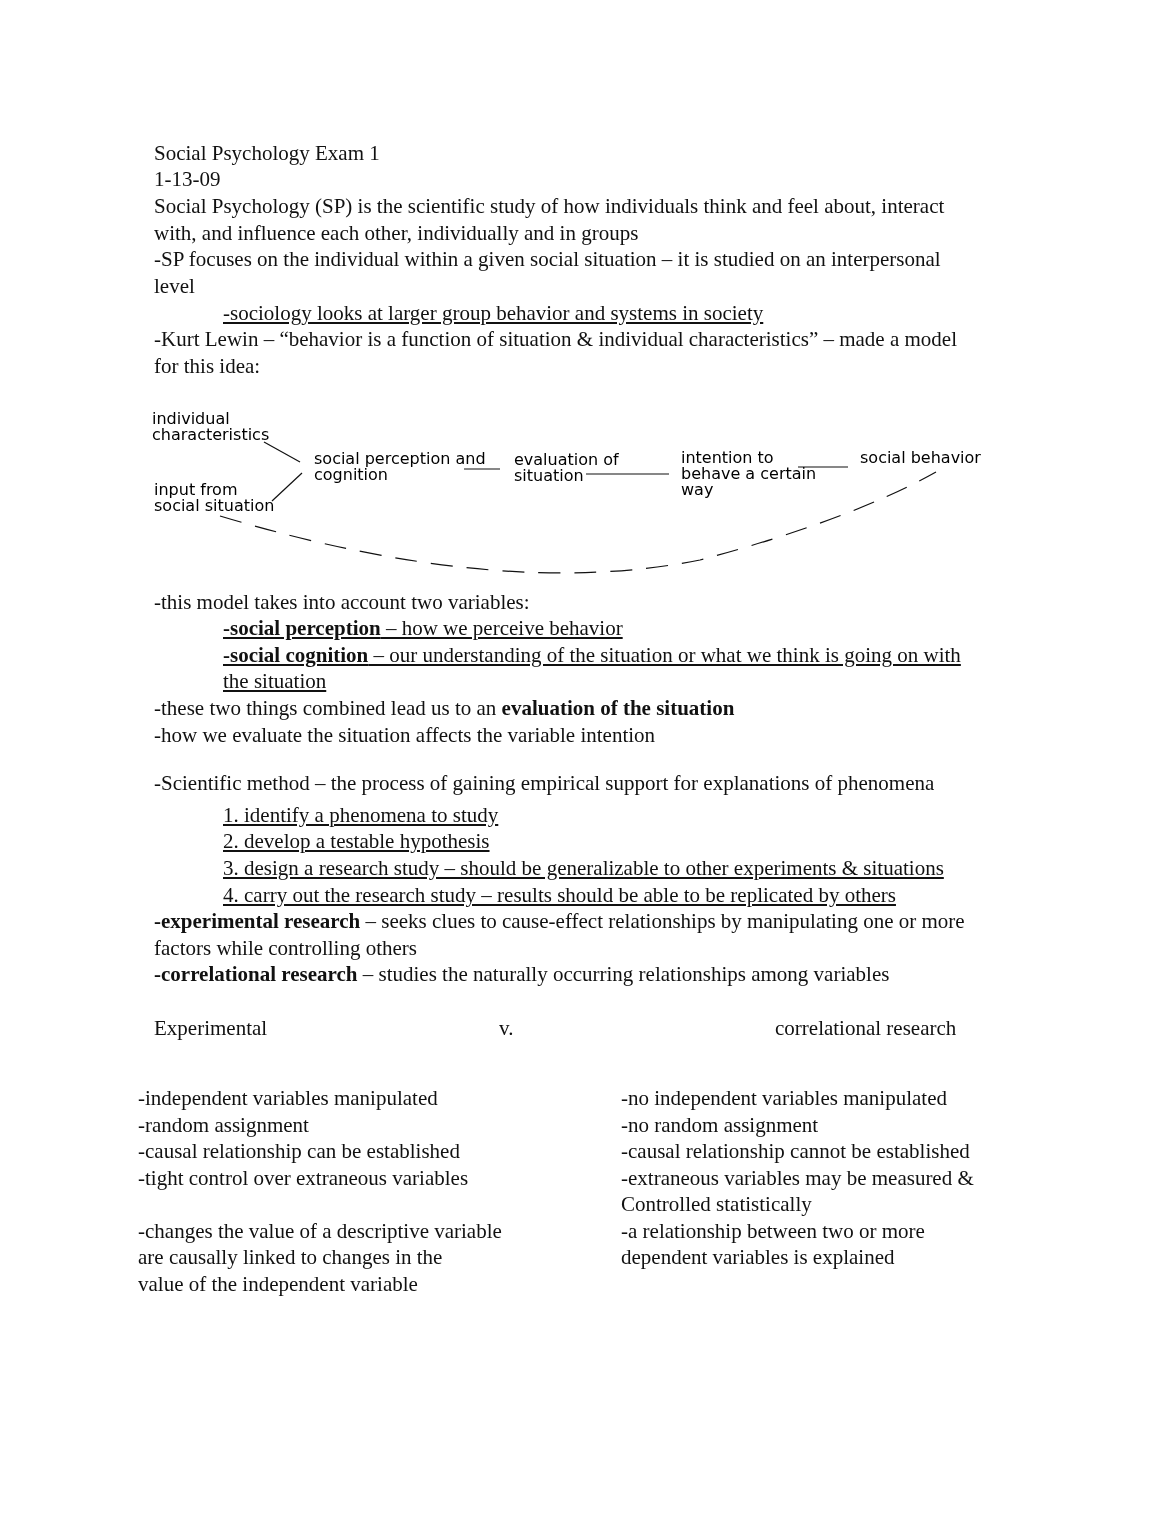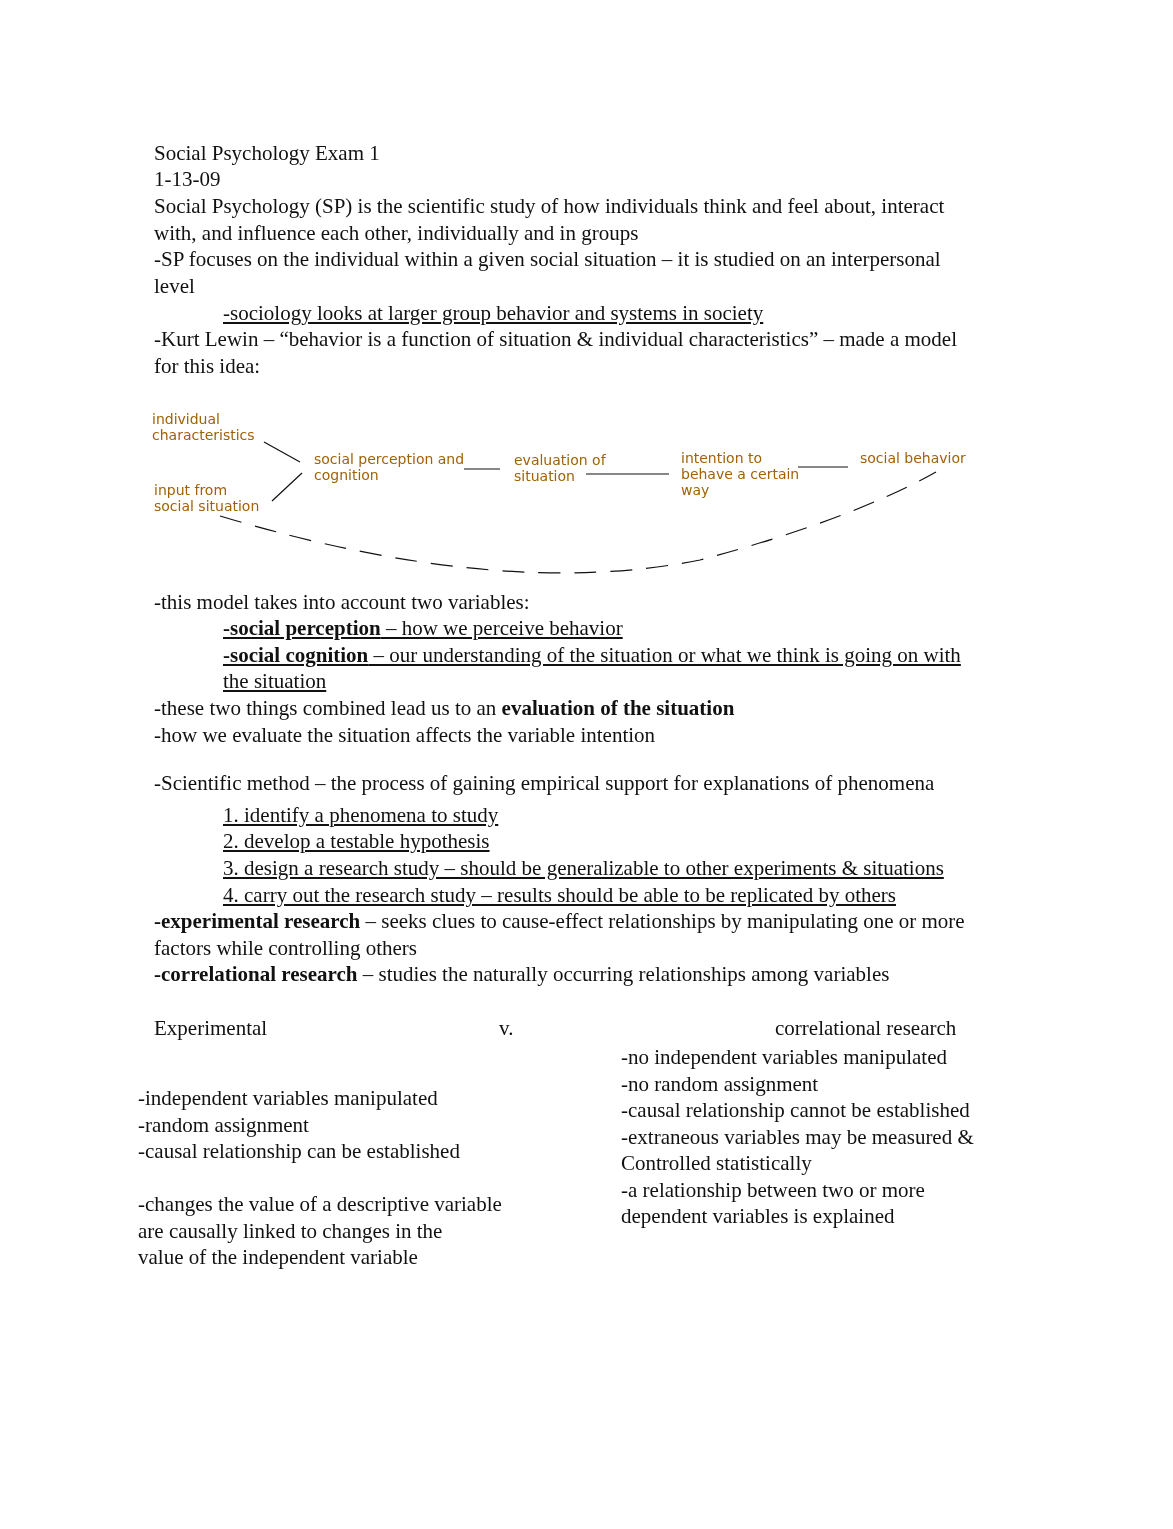--- a/index.html
+++ b/index.html
@@ -2,21 +2,21 @@
 <html><head>
 <meta charset="utf-8">
 <style>
   html, body { margin:0; padding:0; background:#fff; }
   body { width:1173px; height:1529px; position:relative; overflow:hidden;
     font-family:"Liberation Serif", serif; font-size:21px; color:#111; }
   .line { position:absolute; left:138px; white-space:nowrap; line-height:26px;margin-left:16px; }
   .ind { left:207px;text-decoration:underline; }
   b { font-weight:bold; }
   .diag { position:absolute; left:0; top:0; }
-  .dlab { position:absolute; font-family:"DejaVu Sans", sans-serif; font-size:14px; line-height:16px; color:#a16207; white-space:nowrap; }
+  .dlab { position:absolute; font-family:"DejaVu Sans", sans-serif; font-size:16px; line-height:16px; color:#000000; white-space:nowrap; }
   .col { position:absolute; white-space:nowrap; line-height:26.5px;margin-top:44px; }
 </style>
 </head>
 <body>
 
 <div>
   <div class="line" style="top:140px">Social Psychology Exam 1</div>
   <div class="line" style="top:166px">1-13-09</div>
   <div class="line" style="top:193px">Social Psychology (SP) is the scientific study of how individuals think and feel about, interact</div>
   <div class="line" style="top:220px">with, and influence each other, individually and in groups</div>
@@ -78,26 +78,27 @@
   <div class="line" style="top:961px"><b>-correlational research</b><span> – studies the naturally occurring relationships among variables</span></div>
 
   <div class="line" style="top:1015px">Experimental</div>
   <div class="line" style="top:1015px;left:483px">v.</div>
   <div class="line" style="top:1015px;left:759px">correlational research</div>
 
   <div class="col" style="left:138px;top:1041px">
     <div>-independent variables manipulated</div>
     <div>-random assignment</div>
     <div>-causal relationship can be established</div>
+    <div>-tight control over extraneous variables</div>
     <div style="height:26.5px"></div>
     <div>-changes the value of a descriptive variable</div>
     <div>are causally linked to changes in the</div>
     <div>value of the independent variable</div>
   </div>
-  <div class="col" style="left:621px;top:1000px">
+  <div class="col" style="left:621px;top:1041px">
     <div>-no independent variables manipulated</div>
     <div>-no random assignment</div>
     <div>-causal relationship cannot be established</div>
     <div>-extraneous variables may be measured &amp;</div>
     <div>Controlled statistically</div>
     <div>-a relationship between two or more</div>
     <div>dependent variables is explained</div>
   </div>
 </div>
 

